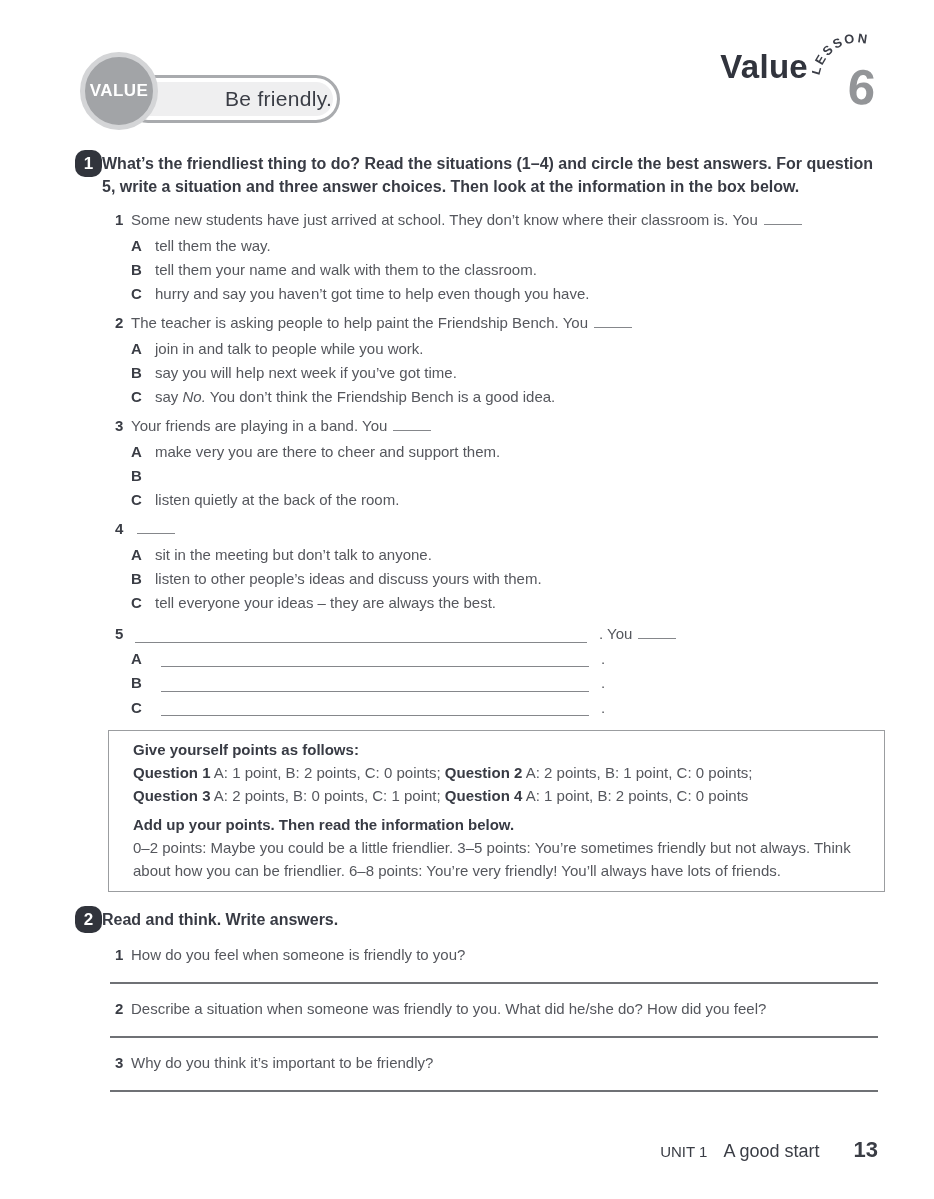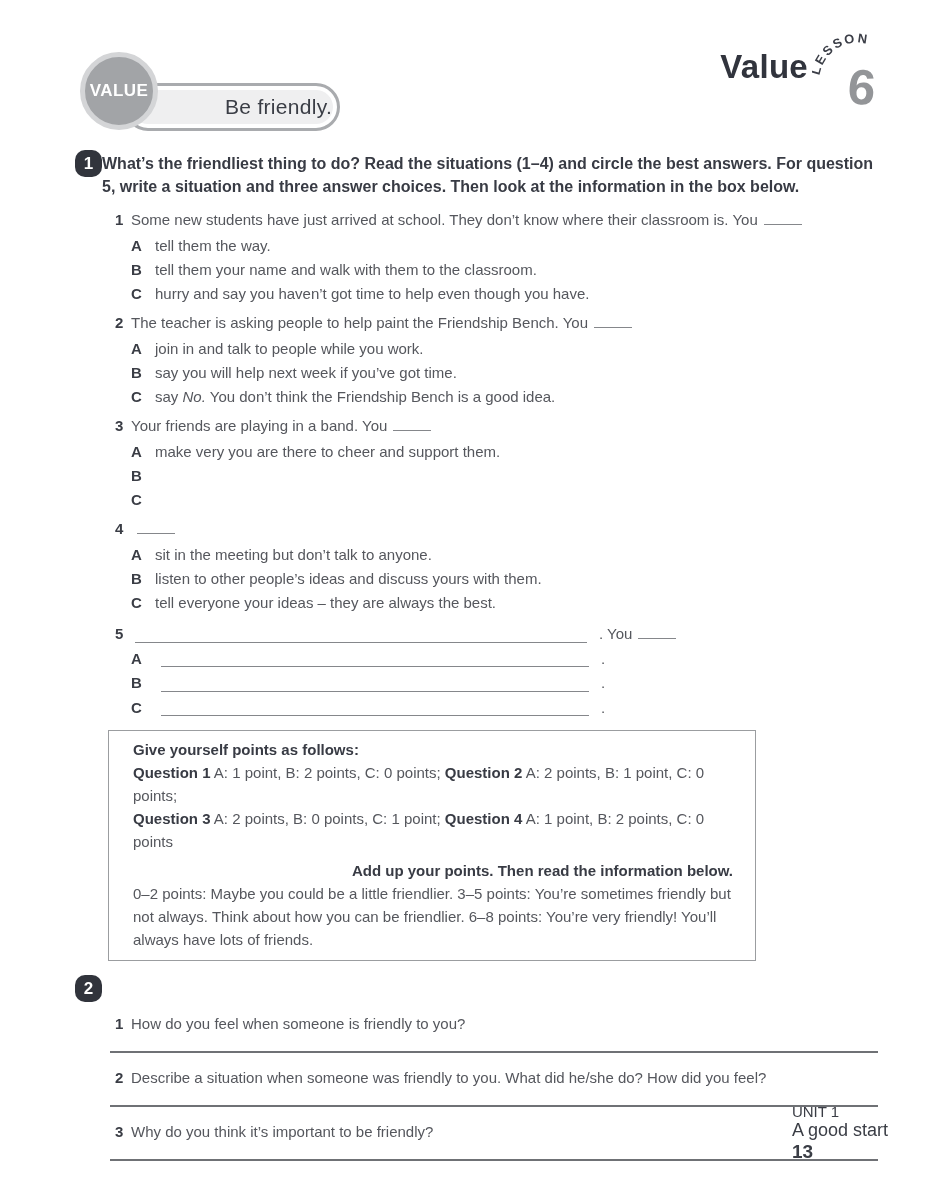--- a/index.html
+++ b/index.html
@@ -2,21 +2,21 @@
 <html><head>
 <meta charset="utf-8">
 <style>
   * { margin:0; padding:0; box-sizing:border-box; }
   html,body { width:934px; height:1199px; background:#ffffff; overflow:hidden;
     font-family:"Liberation Sans", sans-serif; color:#55575d; }
   body { position:relative; }
 
   
   .value-badge { position:absolute; top:50px; left:80px; width:262px; height:84px; }
-  .value-pill { position:absolute; left:44px; top:33px; width:216px; height:48px;
+  .value-pill { position:absolute; left:44px; top:25px; width:216px; height:48px;
     background:#efeff0; border:3px solid #a9abae; border-radius:26px;
     box-shadow: inset 0 0 0 4px #ffffff; display:flex; align-items:center; padding-left:98px; }
   .value-pill .pill-text { font-size:21px; color:#3a3d45; letter-spacing:0.3px; }
   .value-circle { position:absolute; left:0; top:2px; width:78px; height:78px;
     background:#a2a4a7; border:5px solid #d4d5d7; border-radius:50%;
     display:flex; align-items:center; justify-content:center;
     color:#ffffff; font-weight:bold; font-size:17px; letter-spacing:0.4px; }
 
   
   .page-header { position:absolute; top:24px; right:38px; display:flex; align-items:flex-start; }
@@ -46,36 +46,36 @@
 
   
   .q5 { margin-bottom:0; }
   .q5-row { display:flex; align-items:baseline; font-size:15px; line-height:24.5px; }
   .q5-main-blank { width:452px; margin-left:4px; align-self:flex-end; margin-bottom:4px; }
   .q5-sub { margin-left:16px; }
   .q5-sub-blank { width:428px; margin-left:6px; align-self:flex-end; margin-bottom:4px; }
   .q5-after { margin-left:12px; white-space:pre; }
 
   
-  .points-box { margin:10px 0 0 33px; width:648px; border:1.5px solid #9b9da0;
+  .points-box { margin:10px 0 0 33px; width:777px; border:1.5px solid #9b9da0;
     padding:7px 22px 9px 24px; font-size:15px; line-height:23px; color:#55575d; }
   .points-box .box-heading { font-weight:bold; color:#383b44; }
   .points-box b { font-weight:bold; color:#383b44; }
-  .box-heading2 { margin-top:6px;text-align:right; }
+  .box-heading2 { margin-top:6px; }
 
   
   .exercise2 { margin-top:16px; }
   .ex2-q { margin-left:40px; }
   .answer-line { margin:17px 0 15px -5px; width:768px; border-bottom:2px solid #6f7175; }
 
   
-  .footer { position:absolute; right:56px; bottom:36px; display:flex; align-items:baseline; color:#3a3d45;flex-direction:column; }
+  .footer { position:absolute; right:56px; bottom:36px; display:flex; align-items:baseline; color:#3a3d45; }
   .footer .unit { font-size:15px; }
   .footer .unit-title { font-size:18px; margin-left:16px; }
-  .footer .page-num { font-size:19px; font-weight:bold; margin-left:26px; }
+  .footer .page-num { font-size:22px; font-weight:bold; margin-left:34px; }
 </style>
 </head>
 <body>
 
 <div class="value-badge">
   <div class="value-pill">
     <span class="pill-text">Be friendly.</span>
   </div>
   <div class="value-circle">
     <span>VALUE</span>
@@ -156,20 +156,21 @@
         <ul class="options">
           <li>
             <span class="opt-letter">A</span>
             <span><span>make very you are there to cheer and support them.</span><span class="opt-em"></span><span></span></span>
           </li>
           <li>
             <span class="opt-letter">B</span>
           </li>
           <li>
             <span class="opt-letter">C</span>
+            <span><span>listen quietly at the back of the room.</span><span class="opt-em"></span><span></span></span>
           </li>
         </ul>
       </div>
 
       <div class="question">
         <div class="q-line">
           <span class="q-num">4</span>
           <span class="blank short-blank"></span>
         </div>
         <ul class="options">
@@ -218,20 +219,21 @@
       <p><b>Question 1</b><span> A: 1 point, B: 2 points, C: 0 points; </span><b>Question 2</b><span> A: 2 points, B: 1 point, C: 0 points;</span></p>
       <p><b>Question 3</b><span> A: 2 points, B: 0 points, C: 1 point; </span><b>Question 4</b><span> A: 1 point, B: 2 points, C: 0 points</span></p>
       <p class="box-heading box-heading2">Add up your points. Then read the information below.</p>
       <p>0–2 points: Maybe you could be a little friendlier. 3–5 points: You’re sometimes friendly but not always. Think about how you can be friendlier. 6–8 points: You’re very friendly! You’ll always have lots of friends.</p>
     </div>
   </section>
 
   <section class="exercise2">
     <div class="ex-header">
       <div class="ex-badge">2</div>
+      <div class="ex-title">Read and think. Write answers.</div>
     </div>
 
     <div class="ex2-q">
       <div class="q-line">
         <span class="q-num">1</span>
         <span class="q-text">How do you feel when someone is friendly to you?</span>
       </div>
       <div class="answer-line"></div>
     </div>
 

